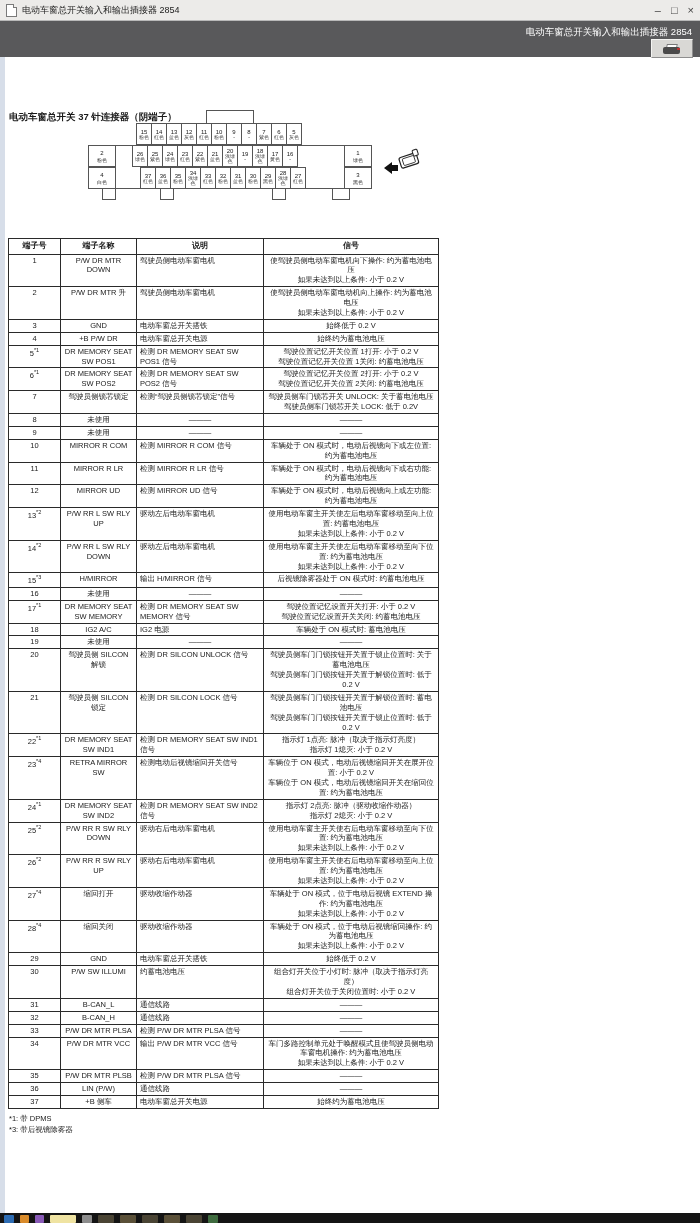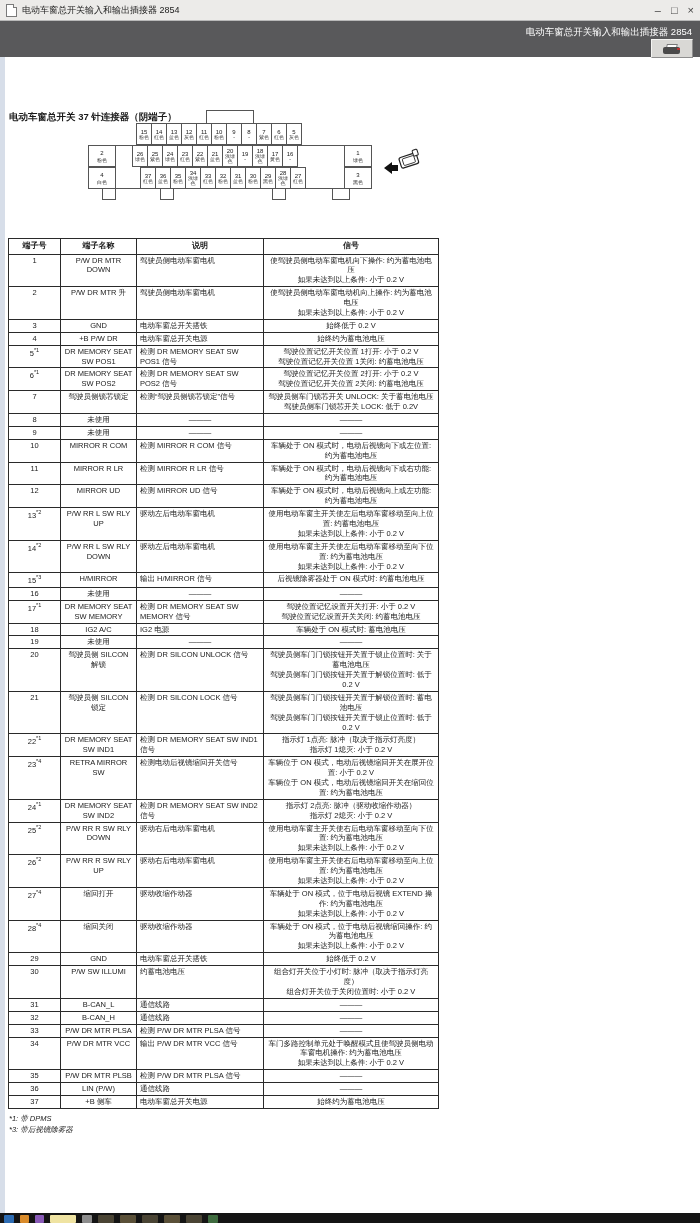--- a/index.html
+++ b/index.html
@@ -54,21 +54,21 @@
   .pin-table{position:absolute;left:8px;top:238px;width:430px;}
   table{border-collapse:collapse;width:430px;table-layout:fixed;}
   th,td{border:1px solid #2a2a2a;font-size:7.5px;line-height:1.32;padding:1px 3px;vertical-align:top;box-sizing:border-box;}
   th{font-size:8px;font-weight:bold;text-align:center;padding:2px 0;}
   col.c1{width:52px;} col.c2{width:76px;} col.c3{width:127px;} col.c4{width:175px;}
   td.t-num,td.t-name{text-align:center;}
   td .sigline{text-align:center;}
   td .dash, td.dash{text-align:center;}
   sup{font-size:5.5px;}
   
-  .footnotes{margin:5px 0 0 1px;padding:0;list-style:none;font-style:italic;}
+  .footnotes{margin:5px 0 0 1px;padding:0;list-style:none;}
   .footnotes li{font-size:7.5px;line-height:1.45;}
   
   .taskbar{position:absolute;left:0;bottom:0;width:700px;height:10px;background:#141414;
     display:flex;align-items:flex-end;gap:6px;padding:0 4px;box-sizing:border-box;overflow:hidden;}
   .tbicon{display:inline-block;height:8px;border-radius:1px;flex:0 0 auto;}
   
   .prt{position:relative;width:20px;height:12px;}
   .prt .p-body{position:absolute;left:1px;top:4px;width:17px;height:7px;background:#4a4a4a;border-radius:2px;}
   .prt .p-paper{position:absolute;left:4px;top:1px;width:9px;height:6px;background:#fdfdfd;border:1px solid #777;transform:skewX(-12deg);}
   .prt .p-btn{position:absolute;right:2px;top:5px;width:3px;height:2px;background:#b33;}

